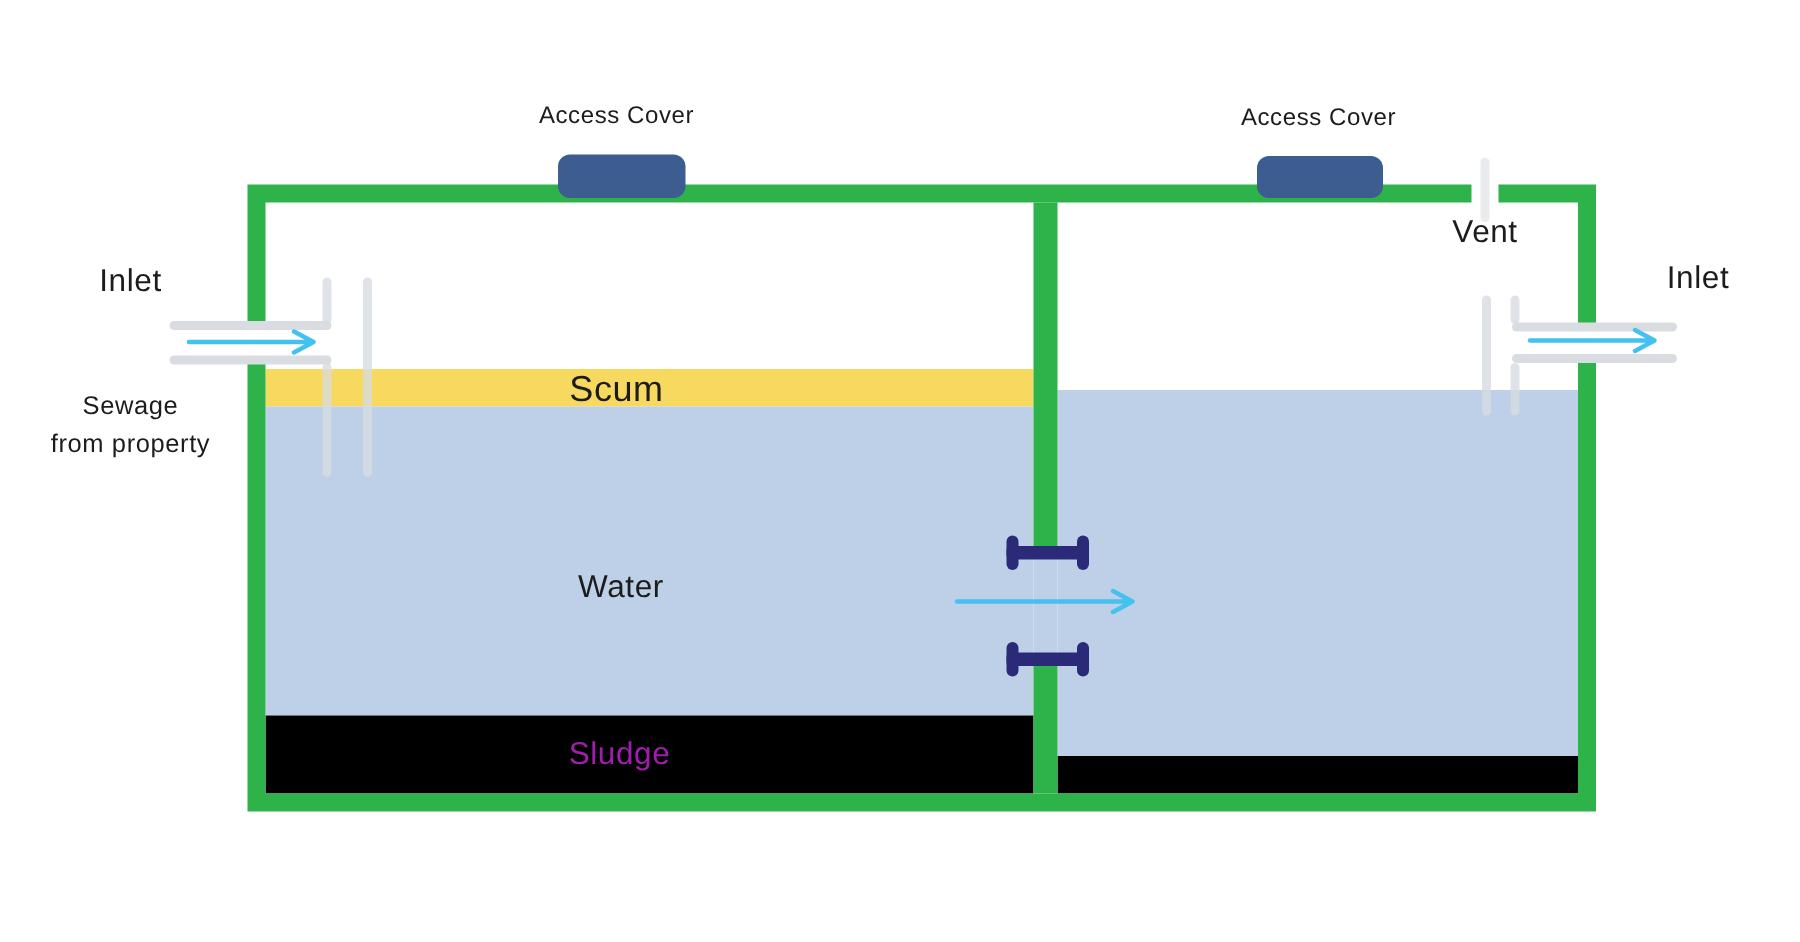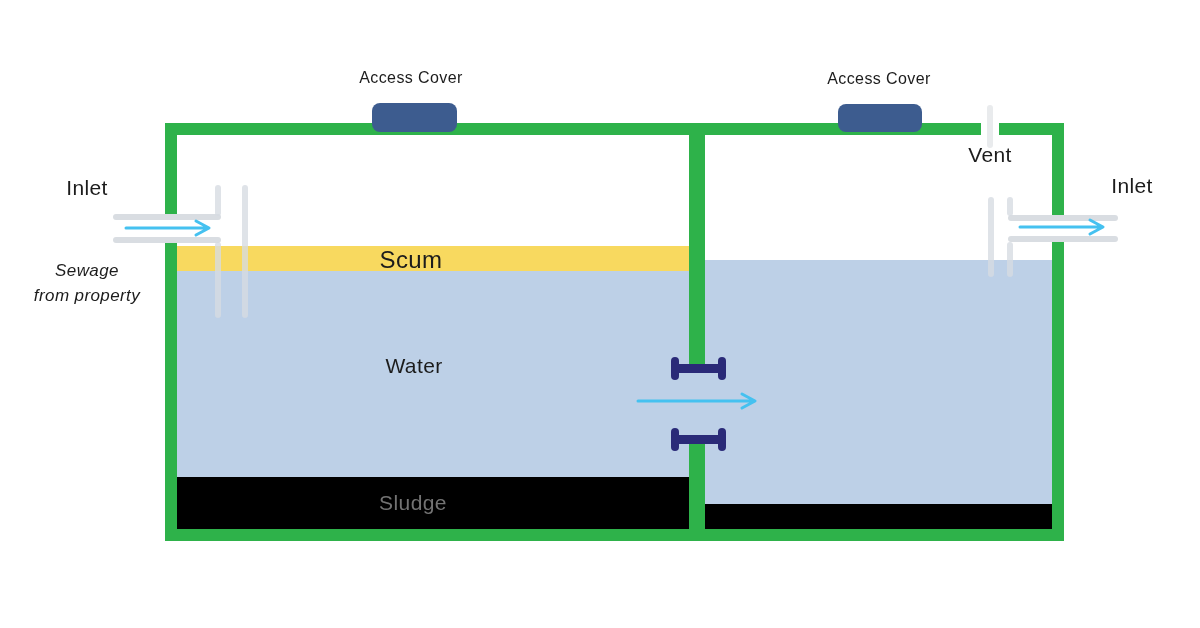--- a/index.html
+++ b/index.html
@@ -12,21 +12,21 @@
   .tank-outline{left:165px;top:123px;width:899px;height:418px;
     border:12px solid var(--tank-green);box-sizing:border-box;}
   .layer{position:absolute;}
 
   
   .lbl{position:absolute;transform:translateX(-50%);text-align:center;white-space:nowrap;
     letter-spacing:.4px;}
   .lbl-lg{font-size:16px;line-height:24px;}
   .lbl-md{font-size:21px;line-height:23px;}
   .lbl-sm{font-size:17px;line-height:25px;}
-  .lbl-white{color:#737373;}
+  .lbl-white{color:#a21caf;}
 
   
   .cover{position:absolute;background:var(--cover-navy);border-radius:8px;}
 
   
   .pipe-wall{position:absolute;background:var(--pipe-gray);border-radius:3px;}
   .pipe-bore{position:absolute;background:#ffffff;}
   .tee{position:absolute;width:6px;background:rgba(214,219,226,.78);border-radius:3px;}
   .vent-line{position:absolute;width:6px;background:#e9ebed;border-radius:3px;}
   .vent-gap{position:absolute;background:#ffffff;}
@@ -91,25 +91,25 @@
     <path d="M2 10 H118 M106 3 L119 10 L106 17" fill="none" stroke="currentColor" stroke-width="3" stroke-linecap="round" stroke-linejoin="round"></path>
   </svg>
   <svg class="arrow" style="left:1018px;top:217px;" width="90" height="20" viewBox="0 0 90 20">
     <path d="M2 10 H84 M72 3 L85 10 L72 17" fill="none" stroke="currentColor" stroke-width="3" stroke-linecap="round" stroke-linejoin="round"></path>
   </svg>
 
   <div class="lbl lbl-lg" style="left:411px;top:66px;">Access Cover</div>
   <div class="lbl lbl-lg" style="left:879px;top:67px;">Access Cover</div>
 
   <div class="lbl lbl-md" style="left:87px;top:176px;">Inlet</div>
-  <div class="lbl lbl-sm" style="left:87px;top:258px;font-style:italic;">
+  <div class="lbl lbl-sm" style="left:87px;top:258px;">
     <div>Sewage</div>
     <div>from property</div>
   </div>
 
   <div class="lbl lbl-md" style="left:990px;top:143px;">Vent</div>
   <div class="lbl lbl-md" style="left:1132px;top:174px;">Inlet</div>
 
   <div class="lbl lbl-md" style="left:411px;top:248px;font-size:24px;">Scum</div>
-  <div class="lbl lbl-md" style="left:414px;top:354px;">Water</div>
+  <div class="lbl lbl-md" style="left:414px;top:380px;">Water</div>
   <div class="lbl lbl-md lbl-white" style="left:413px;top:491px;">Sludge</div>
 
 </div>
 
 </body></html>

